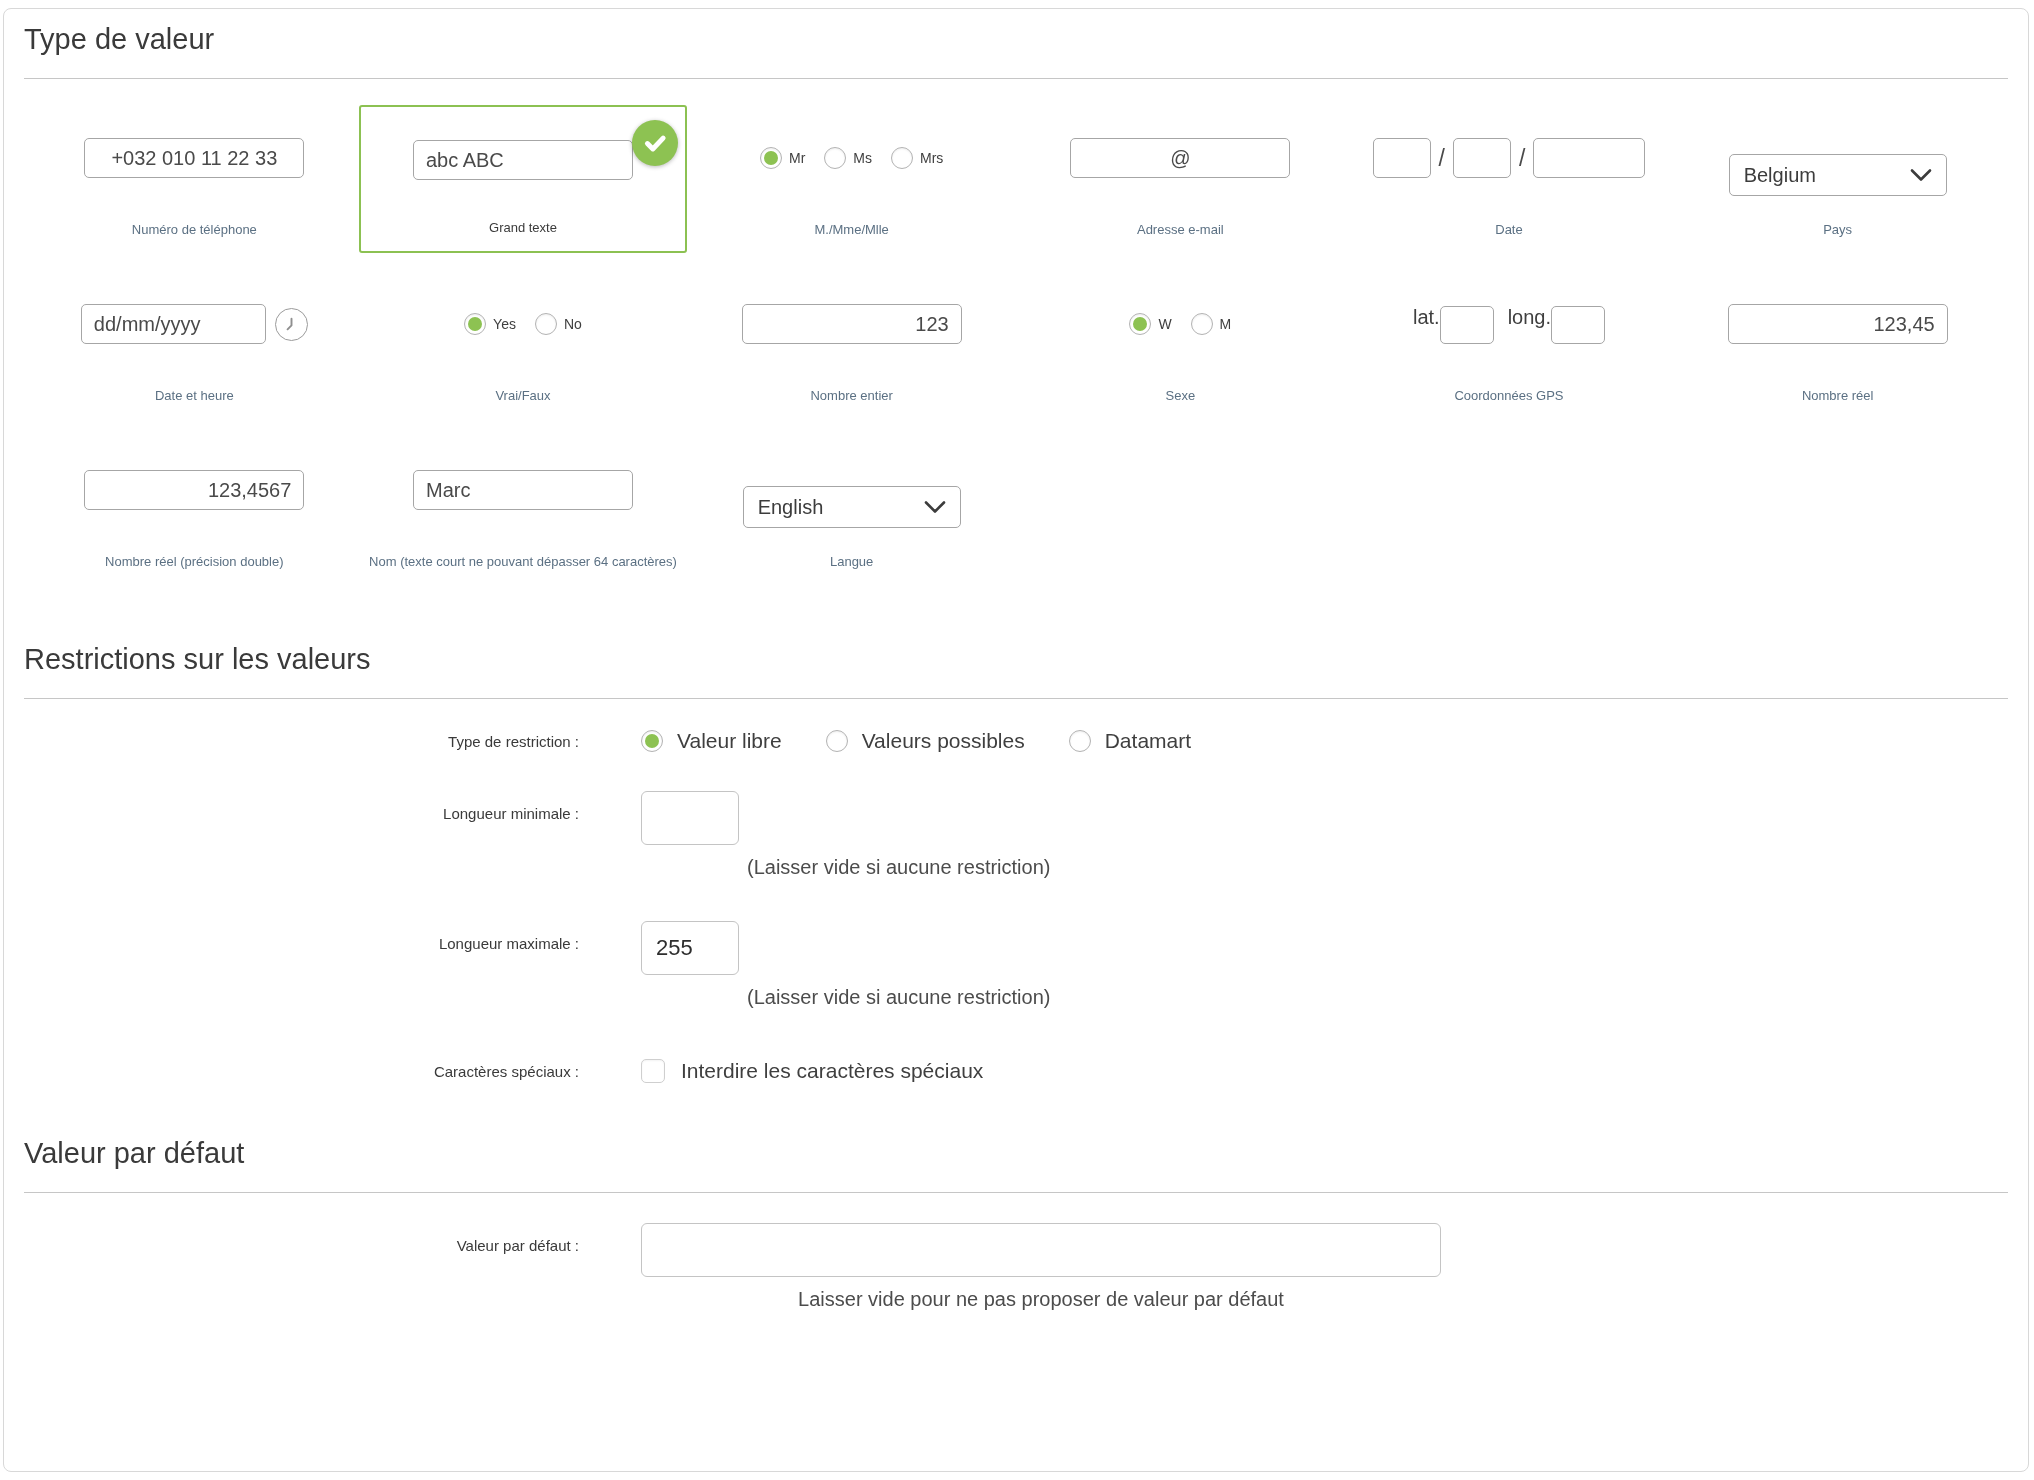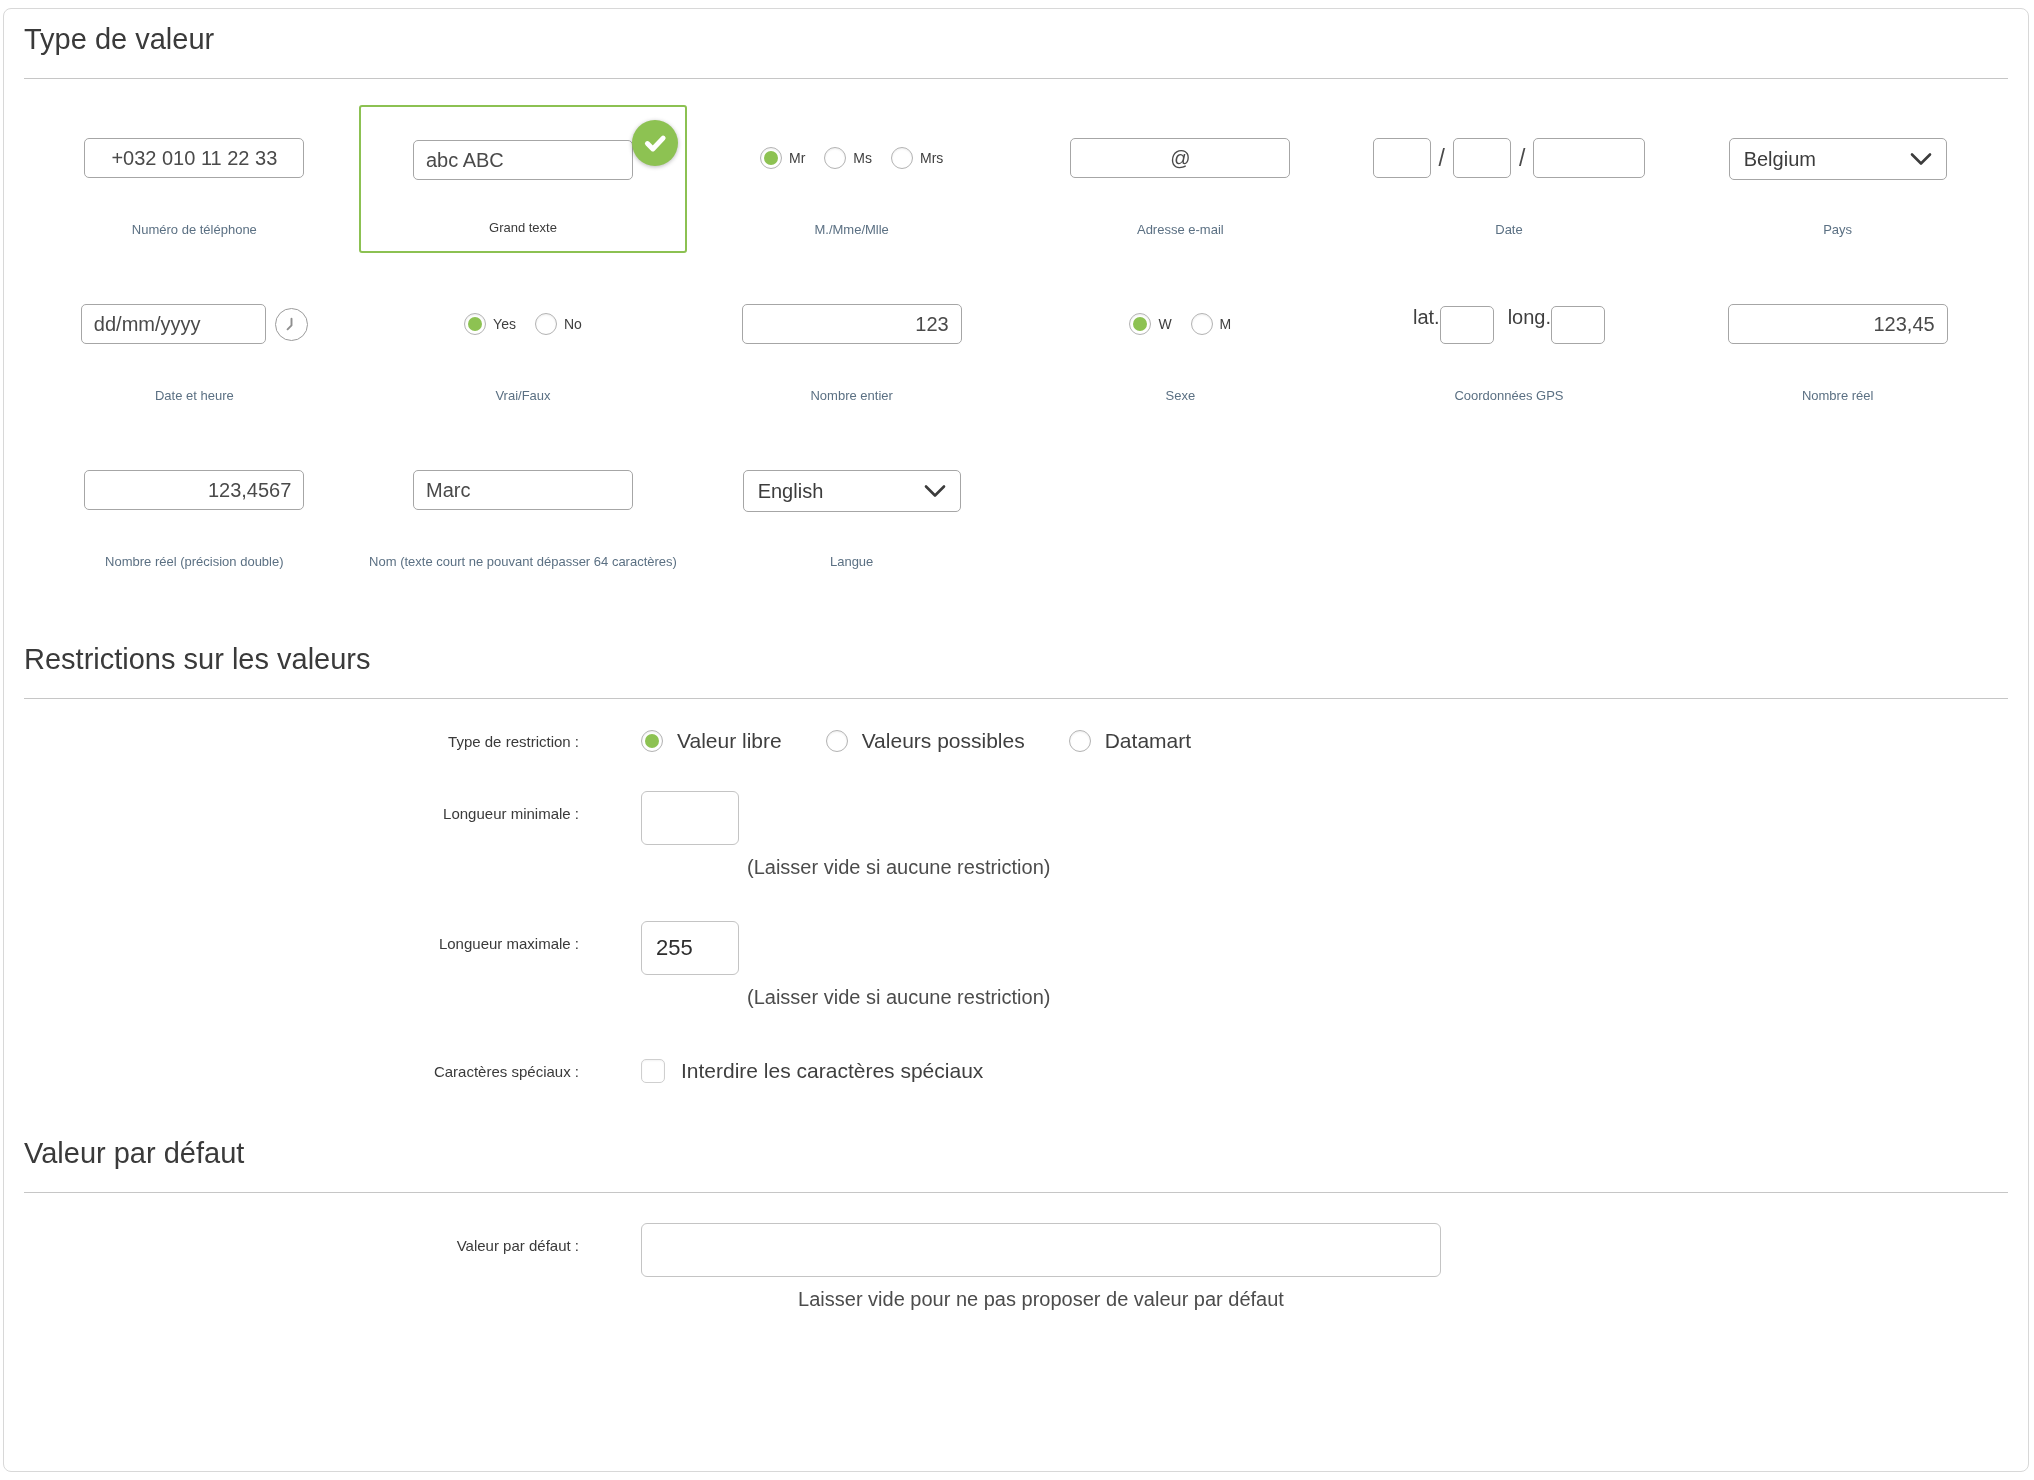--- a/index.html
+++ b/index.html
@@ -37,21 +37,21 @@
            position: relative; flex: none; box-shadow: inset 0 1px 2px rgba(0,0,0,.07); }
   .radio.checked::after { content: ""; position: absolute; inset: 3px; border-radius: 50%; background: #8dc252; }
 
   .date-row { display: flex; align-items: center; gap: 8px; }
   .date-in { width: 58px; }
   .date-in.year { width: 112px; }
   .slash { font-size: 23px; color: #4a4a4a; }
 
   .selectbox { width: 218px; height: 42px; border: 1px solid #a6a6a6; border-radius: 5px;
                display: flex; align-items: center; justify-content: space-between;
-               padding: 0 14px; font-size: 20px; color: #3c3c3c; background: #fff; }
+               padding: 0 14px; font-size: 20px; color: #3c3c3c; background: #fff; margin-top: 16px; }
 
   .dt-row { display: flex; align-items: center; gap: 9px; }
   .dt-input { width: 185px; }
   .clock-btn { width: 33px; height: 33px; border-radius: 50%; border: 1px solid #9b9b9b;
                display: flex; align-items: center; justify-content: center; background: #fff; }
 
   .gps-row { display: flex; margin-top: 2px; }
   .gps-label { font-size: 20px; color: #3f3f3f; }
   .gps-in { width: 54px; height: 38px; margin-right: 14px; padding: 0 6px; }
   .gps-in.last { margin-right: 0; }

